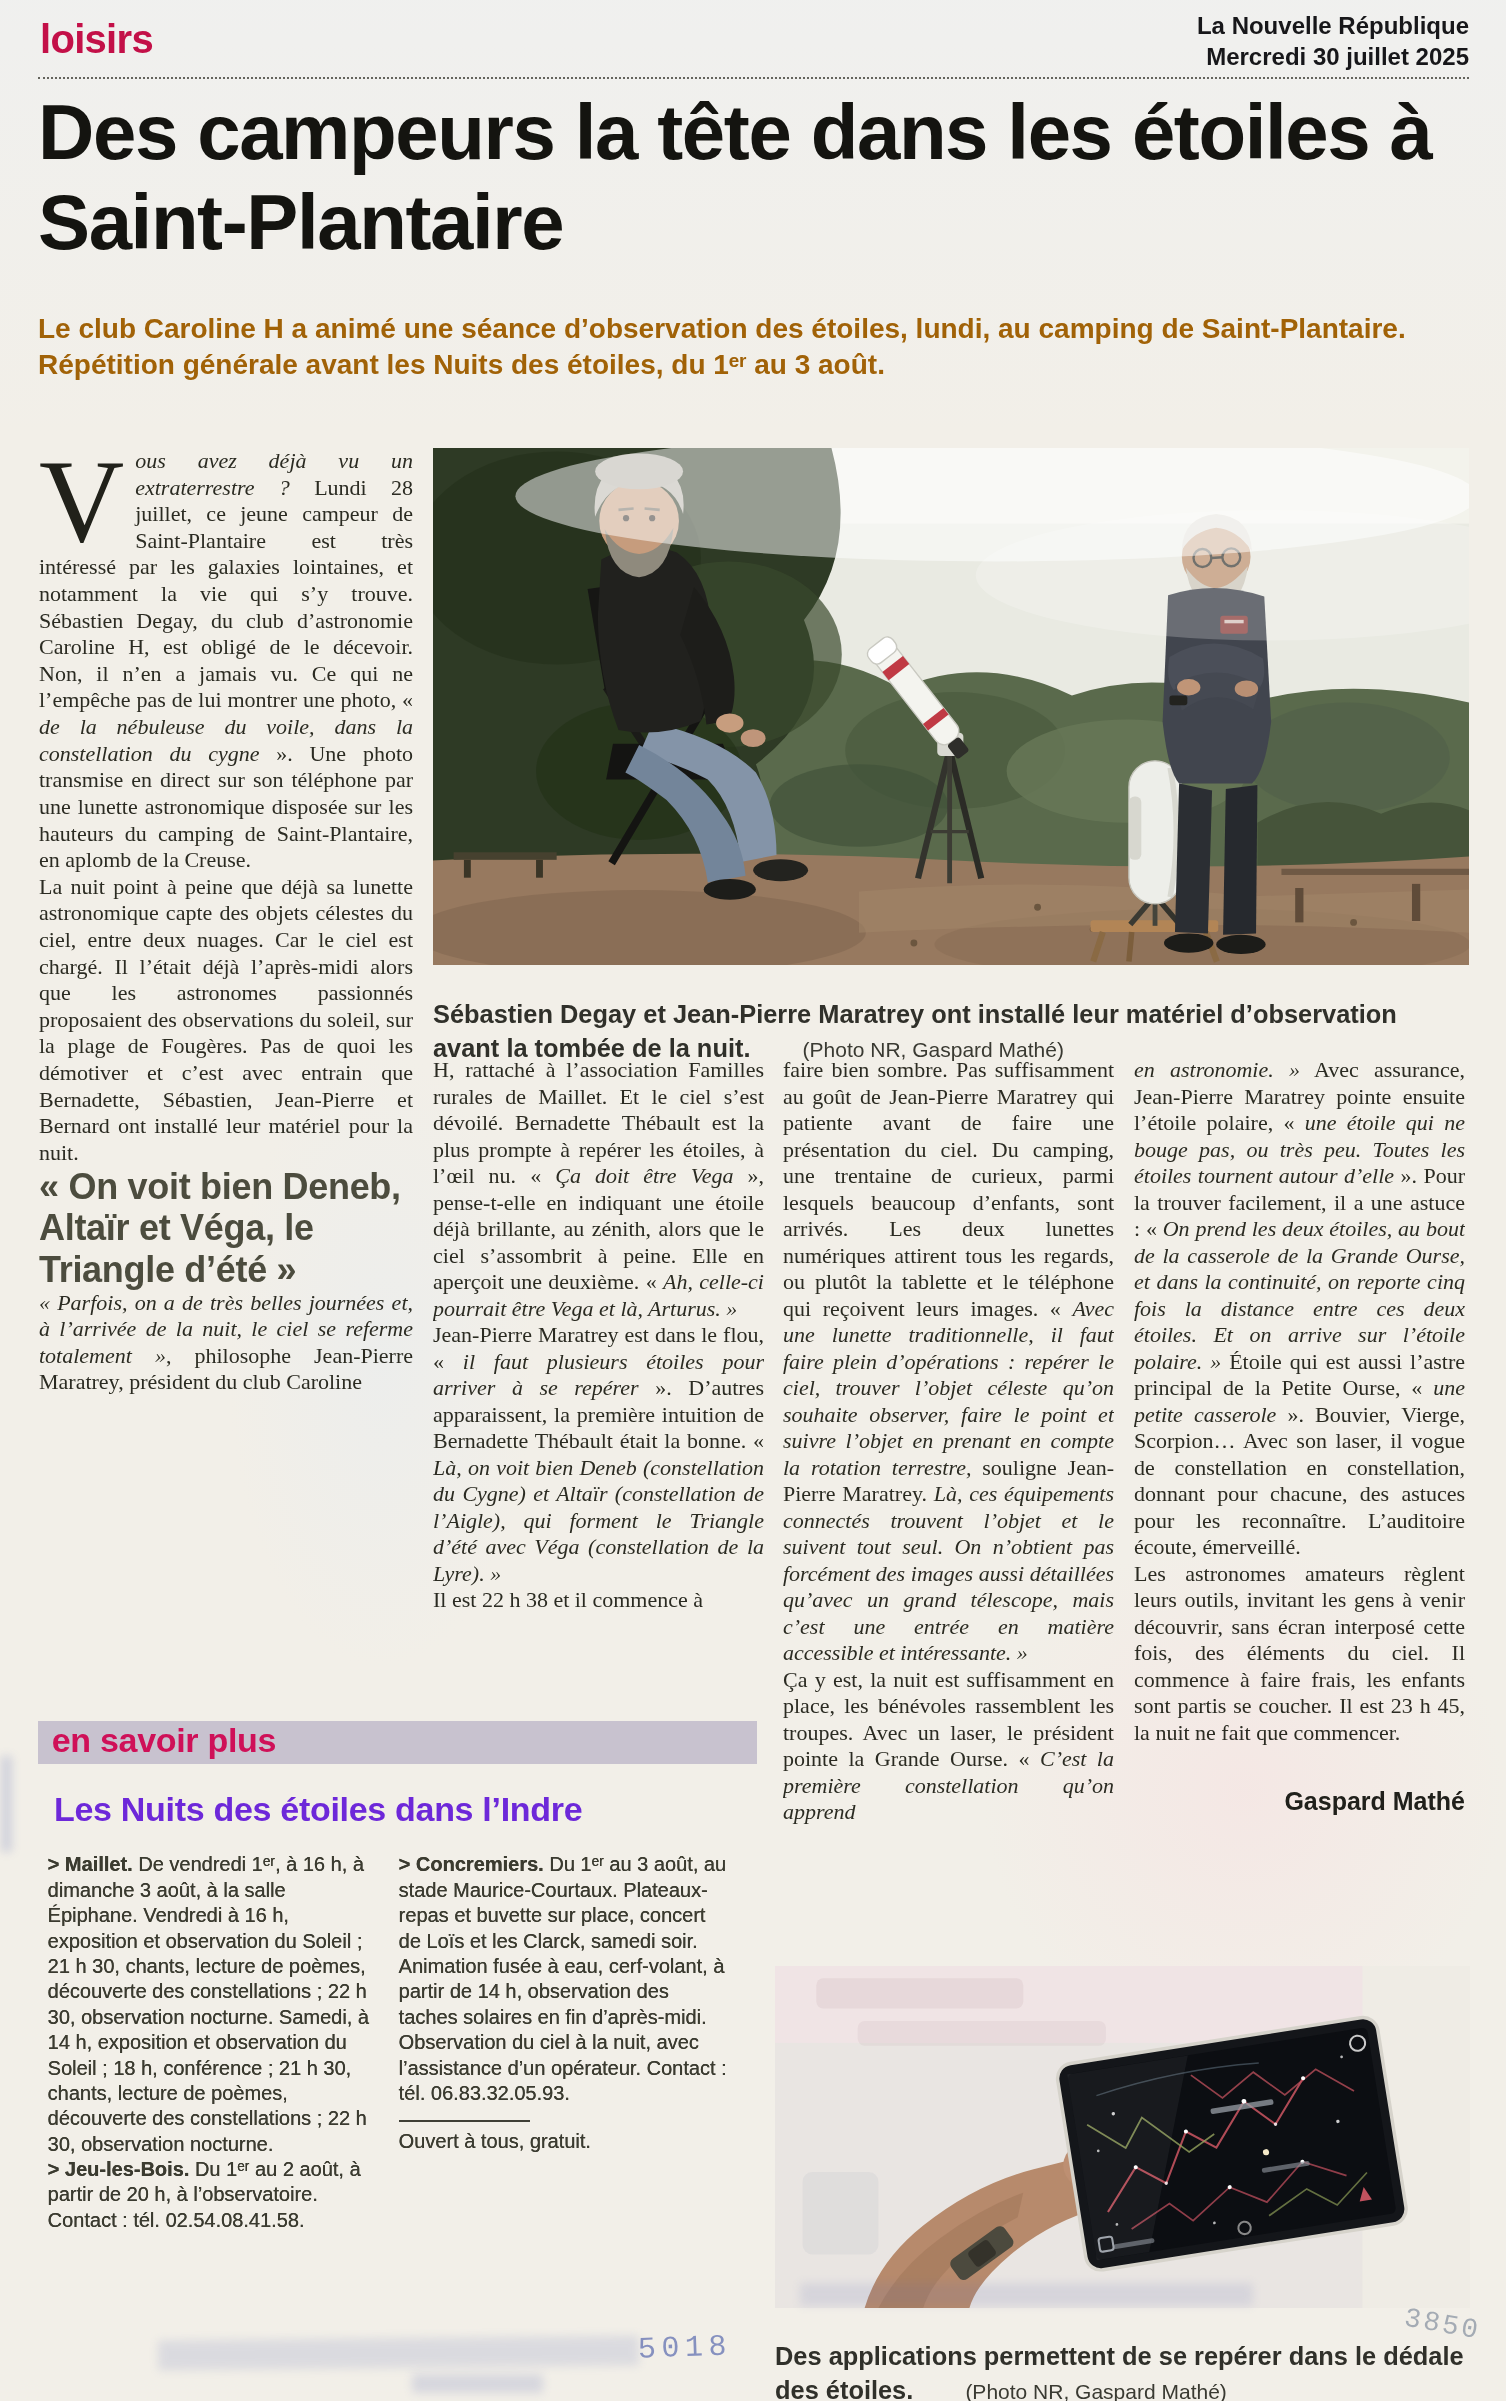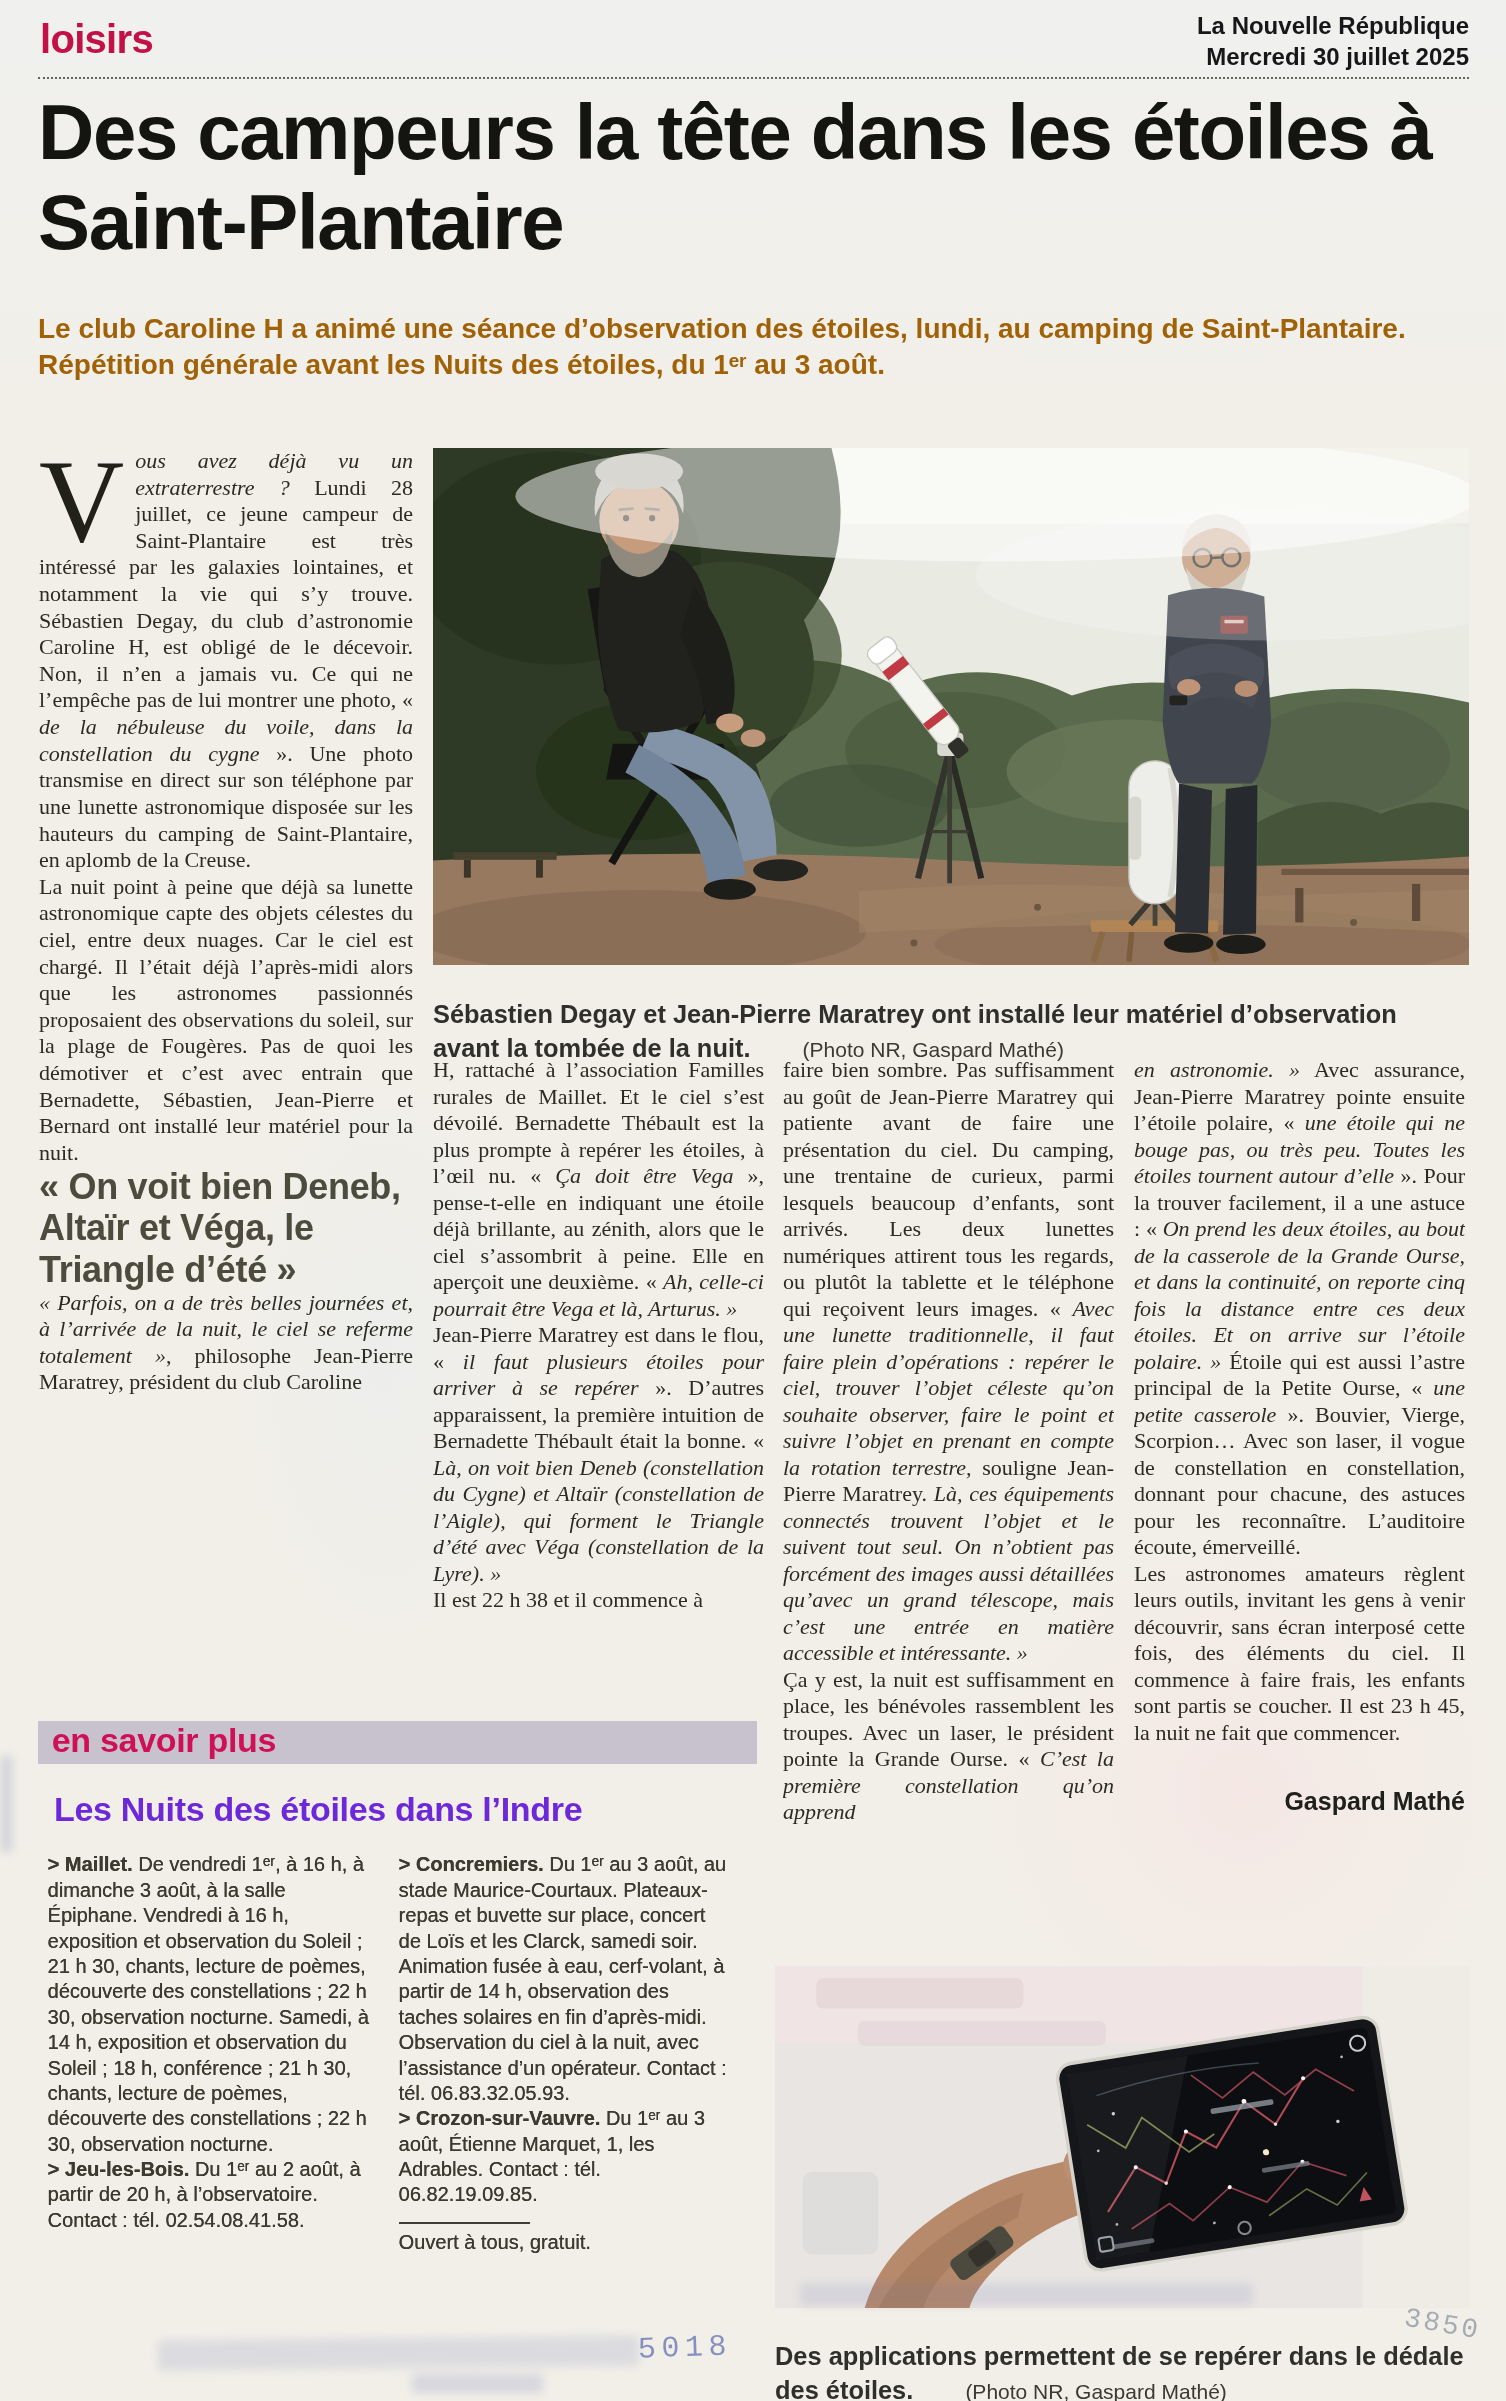--- a/index.html
+++ b/index.html
@@ -241,21 +241,20 @@
       <span class="box-kicker">en savoir plus</span>
     </div>
     <div class="box-title">Les Nuits des étoiles dans l’Indre</div>
     <div class="box-cols">
       <div class="box-col-a">
         <p class="box-item"><b>&gt;</b> <b>Maillet.</b> <span>De vendredi 1ᵉʳ, à 16 h, à dimanche 3 août, à la salle Épiphane. Vendredi à 16 h, exposition et observation du Soleil ; 21 h 30, chants, lecture de poèmes, découverte des constellations ; 22 h 30, observation nocturne. Samedi, à 14 h, exposition et observation du Soleil ; 18 h, conférence ; 21 h 30, chants, lecture de poèmes, découverte des constellations ; 22 h 30, observation nocturne.</span></p>
         <p class="box-item"><b>&gt;</b> <b>Jeu-les-Bois.</b> <span>Du 1ᵉʳ au 2 août, à partir de 20 h, à l’observatoire. Contact : tél. 02.54.08.41.58.</span></p>
       </div>
       <div class="box-col-b">
         <p class="box-item"><b>&gt;</b> <b>Concremiers.</b> <span>Du 1ᵉʳ au 3 août, au stade Maurice-Courtaux. Plateaux-repas et buvette sur place, concert de Loïs et les Clarck, samedi soir. Animation fusée à eau, cerf-volant, à partir de 14 h, observation des taches solaires en fin d’après-midi. Observation du ciel à la nuit, avec l’assistance d’un opérateur. Contact : tél. 06.83.32.05.93.</span></p>
-        <p class="box-item"><b>&gt;</b> <b>Crozon-sur-Vauvre.</b> <span>Du 1ᵉʳ au 3 août, Étienne Marquet, 1, les Adrables. Contact : tél. 06.82.19.09.85.</span></p>
         <div class="box-rule"></div>
         <p class="box-footer">Ouvert à tous, gratuit.</p>
       </div>
     </div>
   </div>
 
   <div class="photo-apps">
     <svg viewBox="0 0 1008 498" preserveAspectRatio="none">
       <rect width="1008" height="498" fill="#e9e5e2"></rect>
       <rect width="1008" height="112" fill="#f1e4e5" opacity=".85"></rect>

